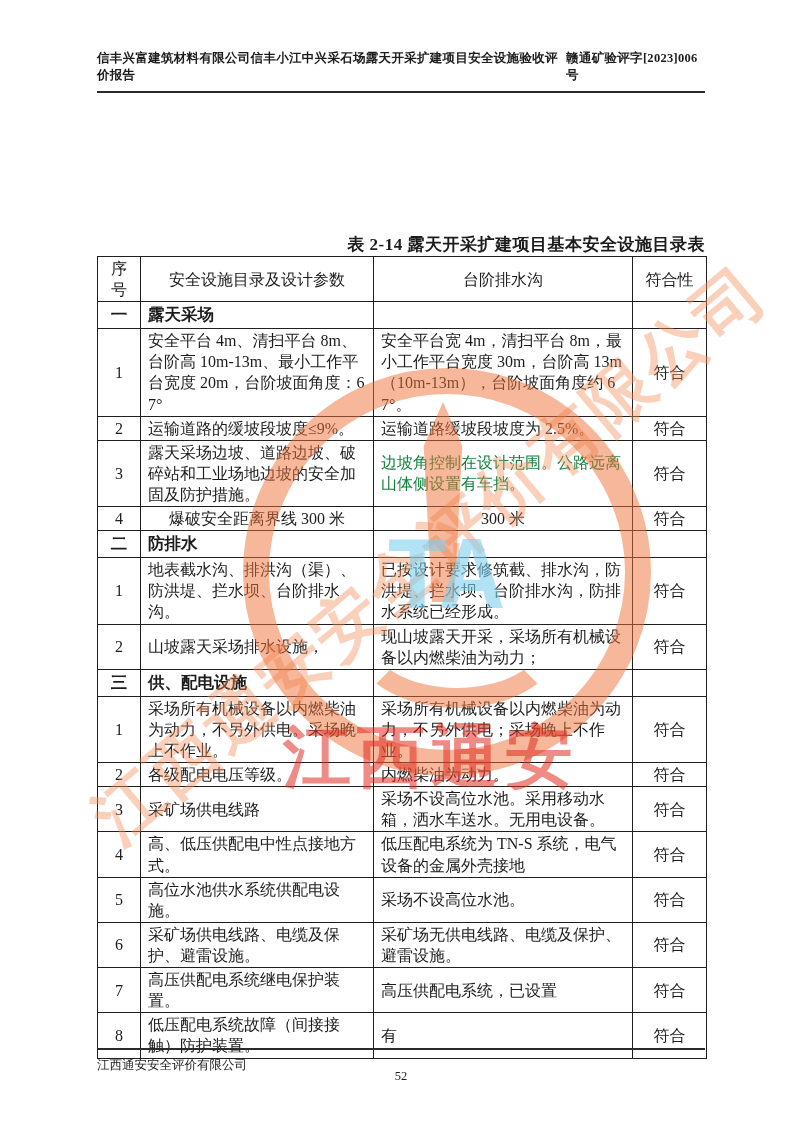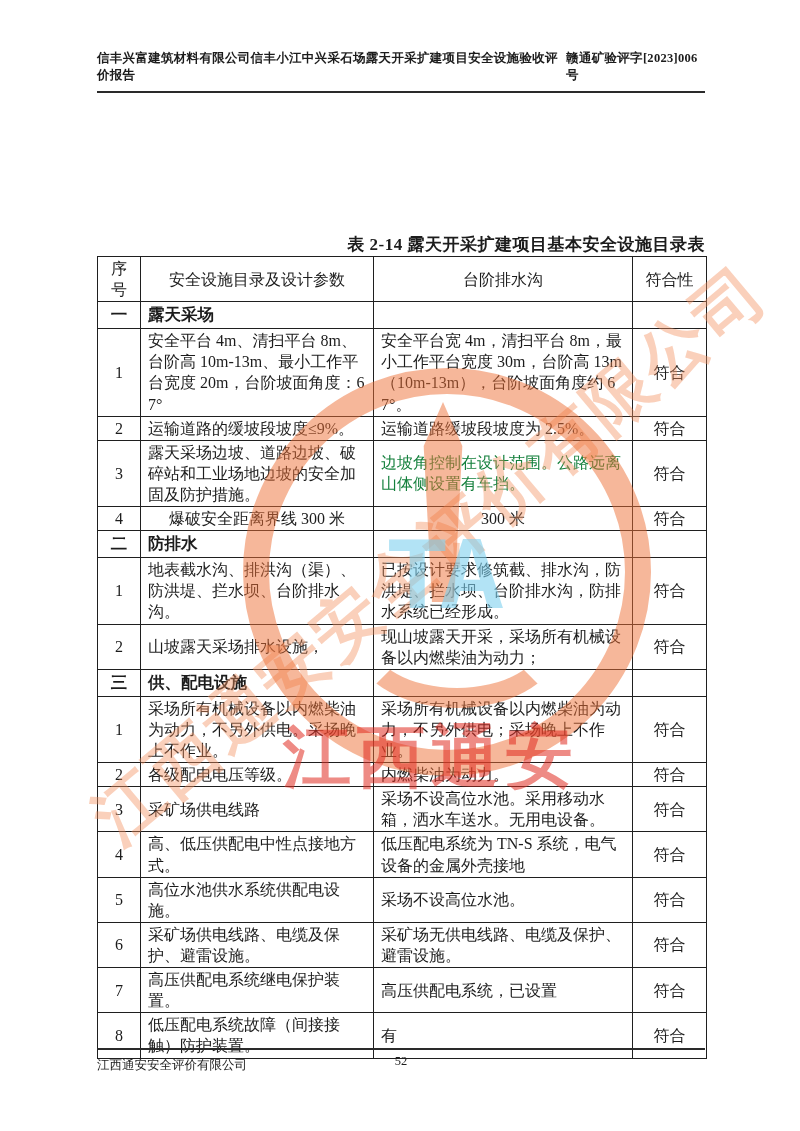--- a/index.html
+++ b/index.html
@@ -37,21 +37,21 @@
   td.no{text-align:center;padding:1px 2px;}
   td.comp{text-align:center;}
   tr.sec td{font-weight:bold;font-family:"Liberation Sans",sans-serif;font-size:16.5px;height:24px;}
   td.red{color:#15803d;}
   td.center{text-align:center;}
   
   .ftr{
     position:absolute;left:97px;width:608px;top:1048px;
     border-top:2px solid #2a2a2a;padding-top:7px;font-size:12.5px;
   }
-  .ftr .pageno{position:absolute;left:50%;transform:translateX(-50%);top:4px;}
+  .ftr .pageno{position:absolute;left:50%;transform:translateX(-50%);top:19px;}
   
   .wm{position:absolute;inset:0;pointer-events:none;z-index:6;}
   .wm-ring{
     position:absolute;left:243px;top:368px;width:356px;height:356px;
     border:26px solid rgba(238,112,54,0.5);border-radius:50%;
   }
   .wm-flame{
     position:absolute;left:420px;top:402px;width:46px;height:200px;
     background:rgba(238,112,54,0.5);
     clip-path:polygon(50% 0%,92% 22%,74% 100%,26% 100%,8% 22%);

